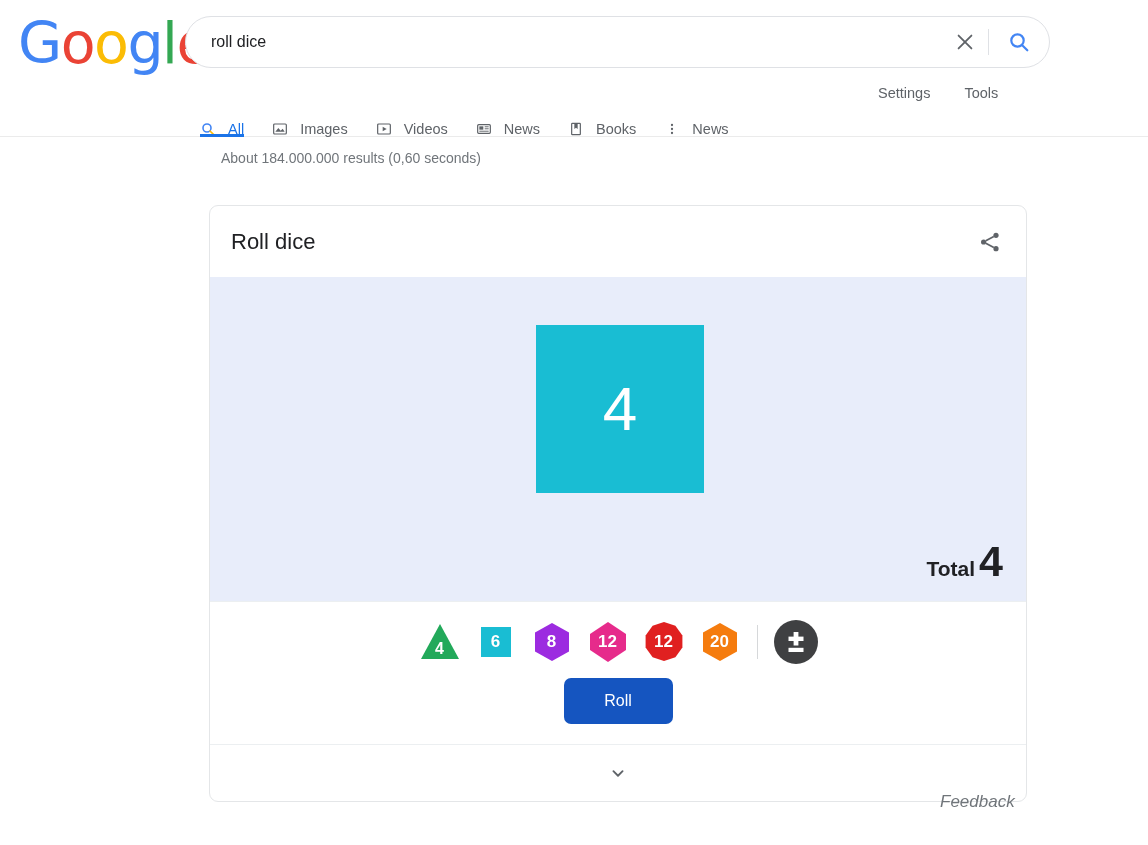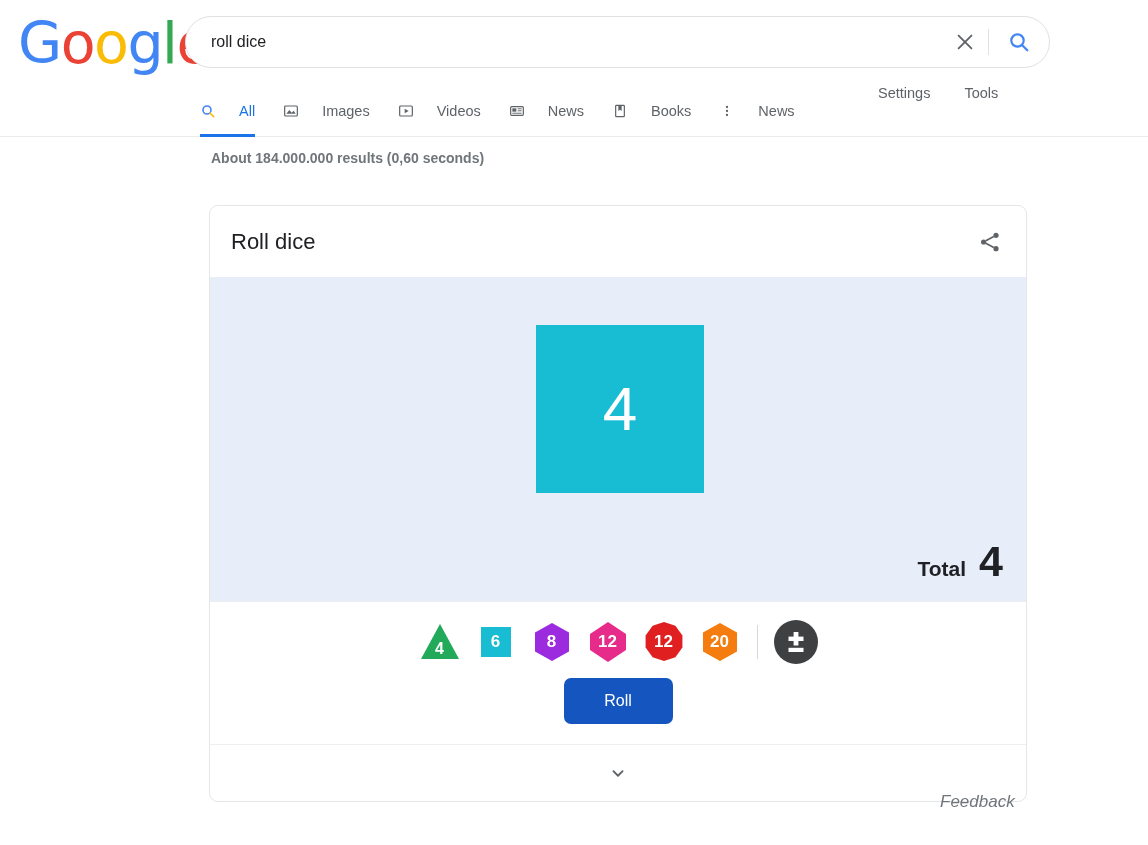--- a/index.html
+++ b/index.html
@@ -75,22 +75,22 @@
   }
   .navtabs {
     position: absolute;
     left: 200px; top: 0;
     display: flex;
     align-items: center;
     height: 52px;
   }
   .navtab {
     display: flex;
-    align-items: center;
-    gap: 23px;
+    align-items: flex-end;
+    gap: 12px;
     height: 52px;
     padding: 0 14px;
     font-size: 14.5px;
     color: #5f6368;
     cursor: pointer;
     position: relative;
     white-space: nowrap;
   }
   .navtab:first-child { padding-left: 0; }
   .navtab.active { color: #1a73e8; }
@@ -116,24 +116,23 @@
     cursor: pointer;
   }
 
   
   .resultsbar {
     position: relative;
     height: 46px;
   }
   .resultcount {
     position: absolute;
-    left: 211px; top: 13px;
+    left: 221px; top: 13px;
     font-size: 14px;
     color: #70757a;
-    font-weight: bold;
   }
   .newtab-wrap {
     position: absolute;
     right: 120px; top: 10px;
     display: flex;
     align-items: center;
     gap: 14px;
   }
   .newtab-label { font-size: 15px; color: #3c4043; }
   .toggle {
@@ -194,21 +193,21 @@
     font-size: 62px;
     font-weight: 500;
     line-height: 62px;
     font-family: "Liberation Sans", sans-serif;
   }
   .total-wrap {
     position: absolute;
     right: 23px; bottom: 18px;
     display: flex;
     align-items: baseline;
-    gap: 13px;
+    gap: 4px;
   }
   .total-label {
     font-size: 21px;
     font-weight: bold;
     color: #202124;
   }
   .total-value {
     font-size: 43px;
     font-weight: bold;
     color: #202124;

